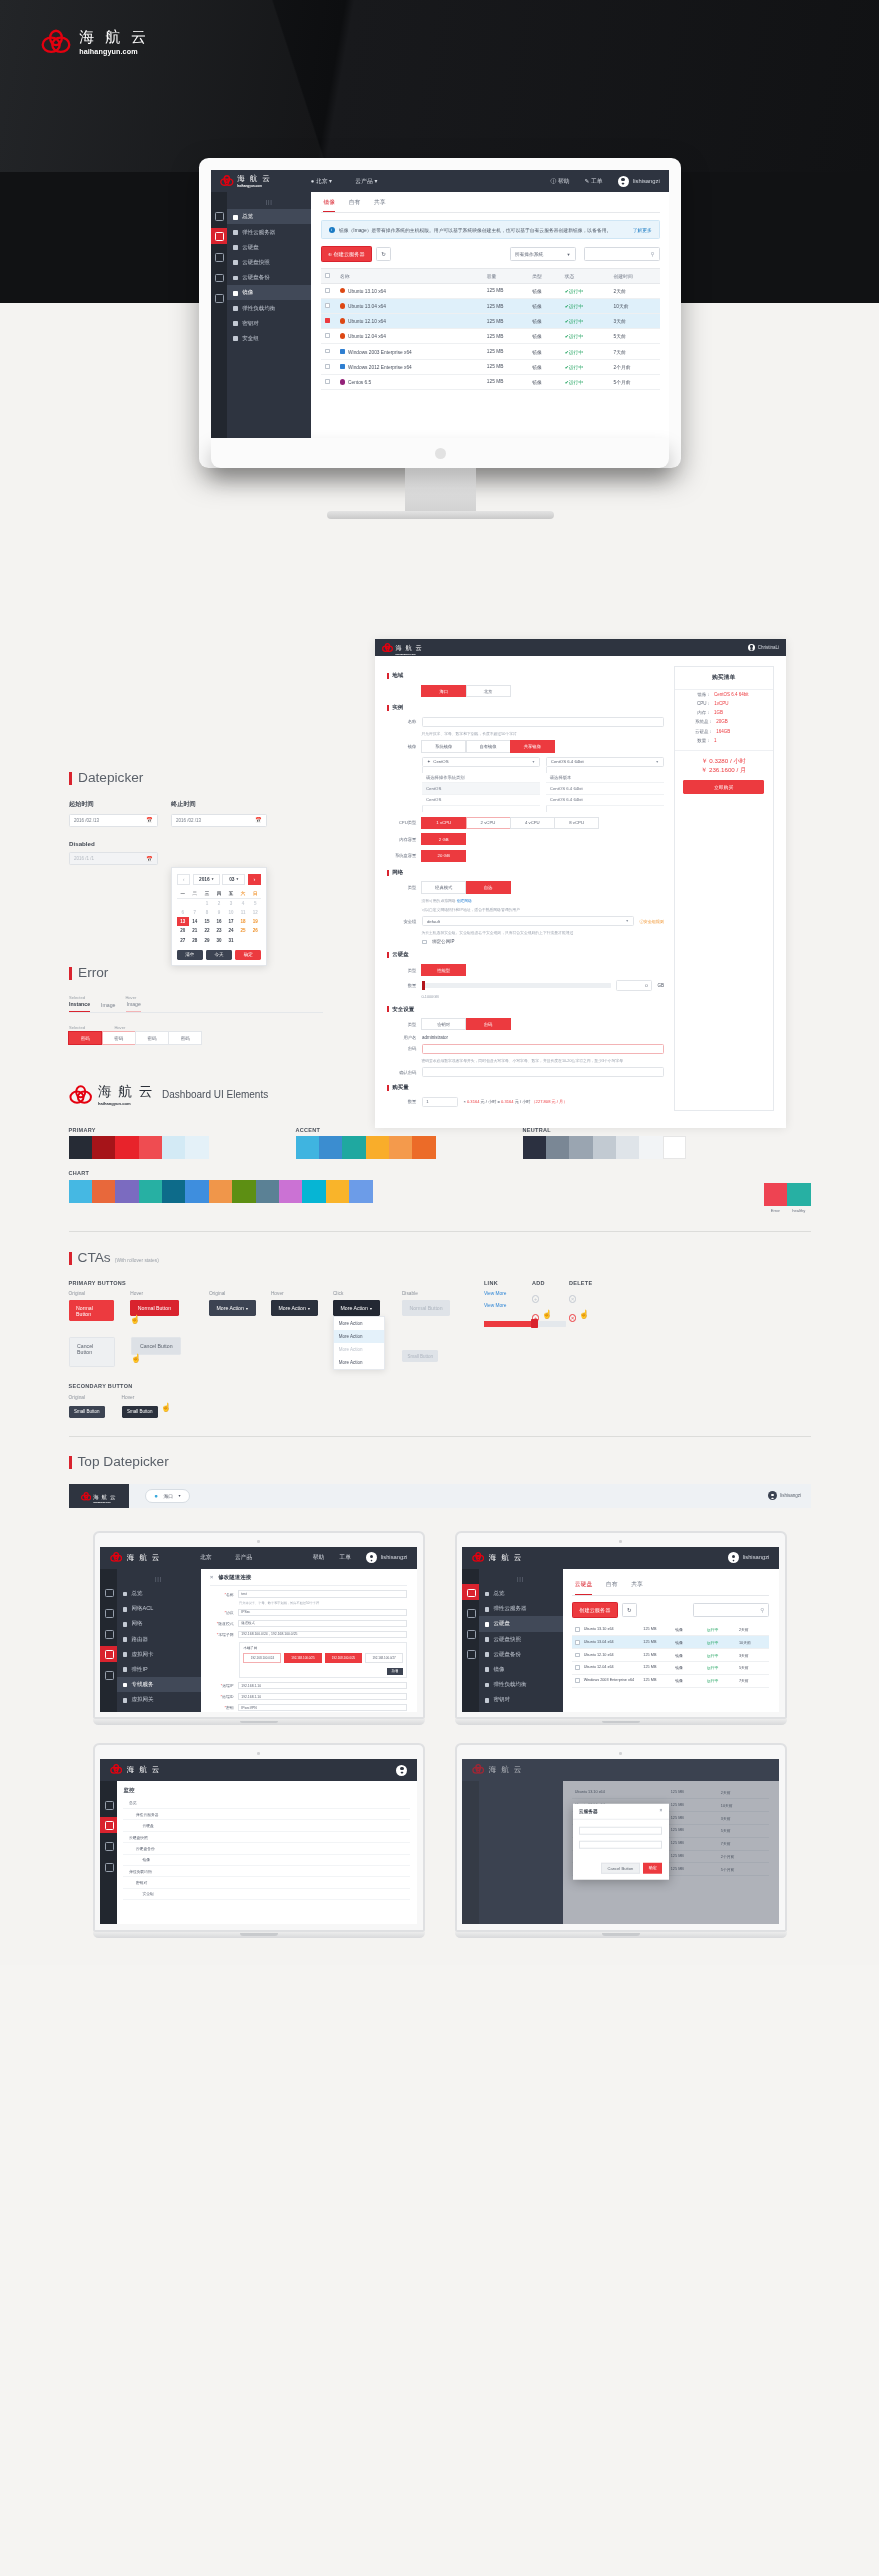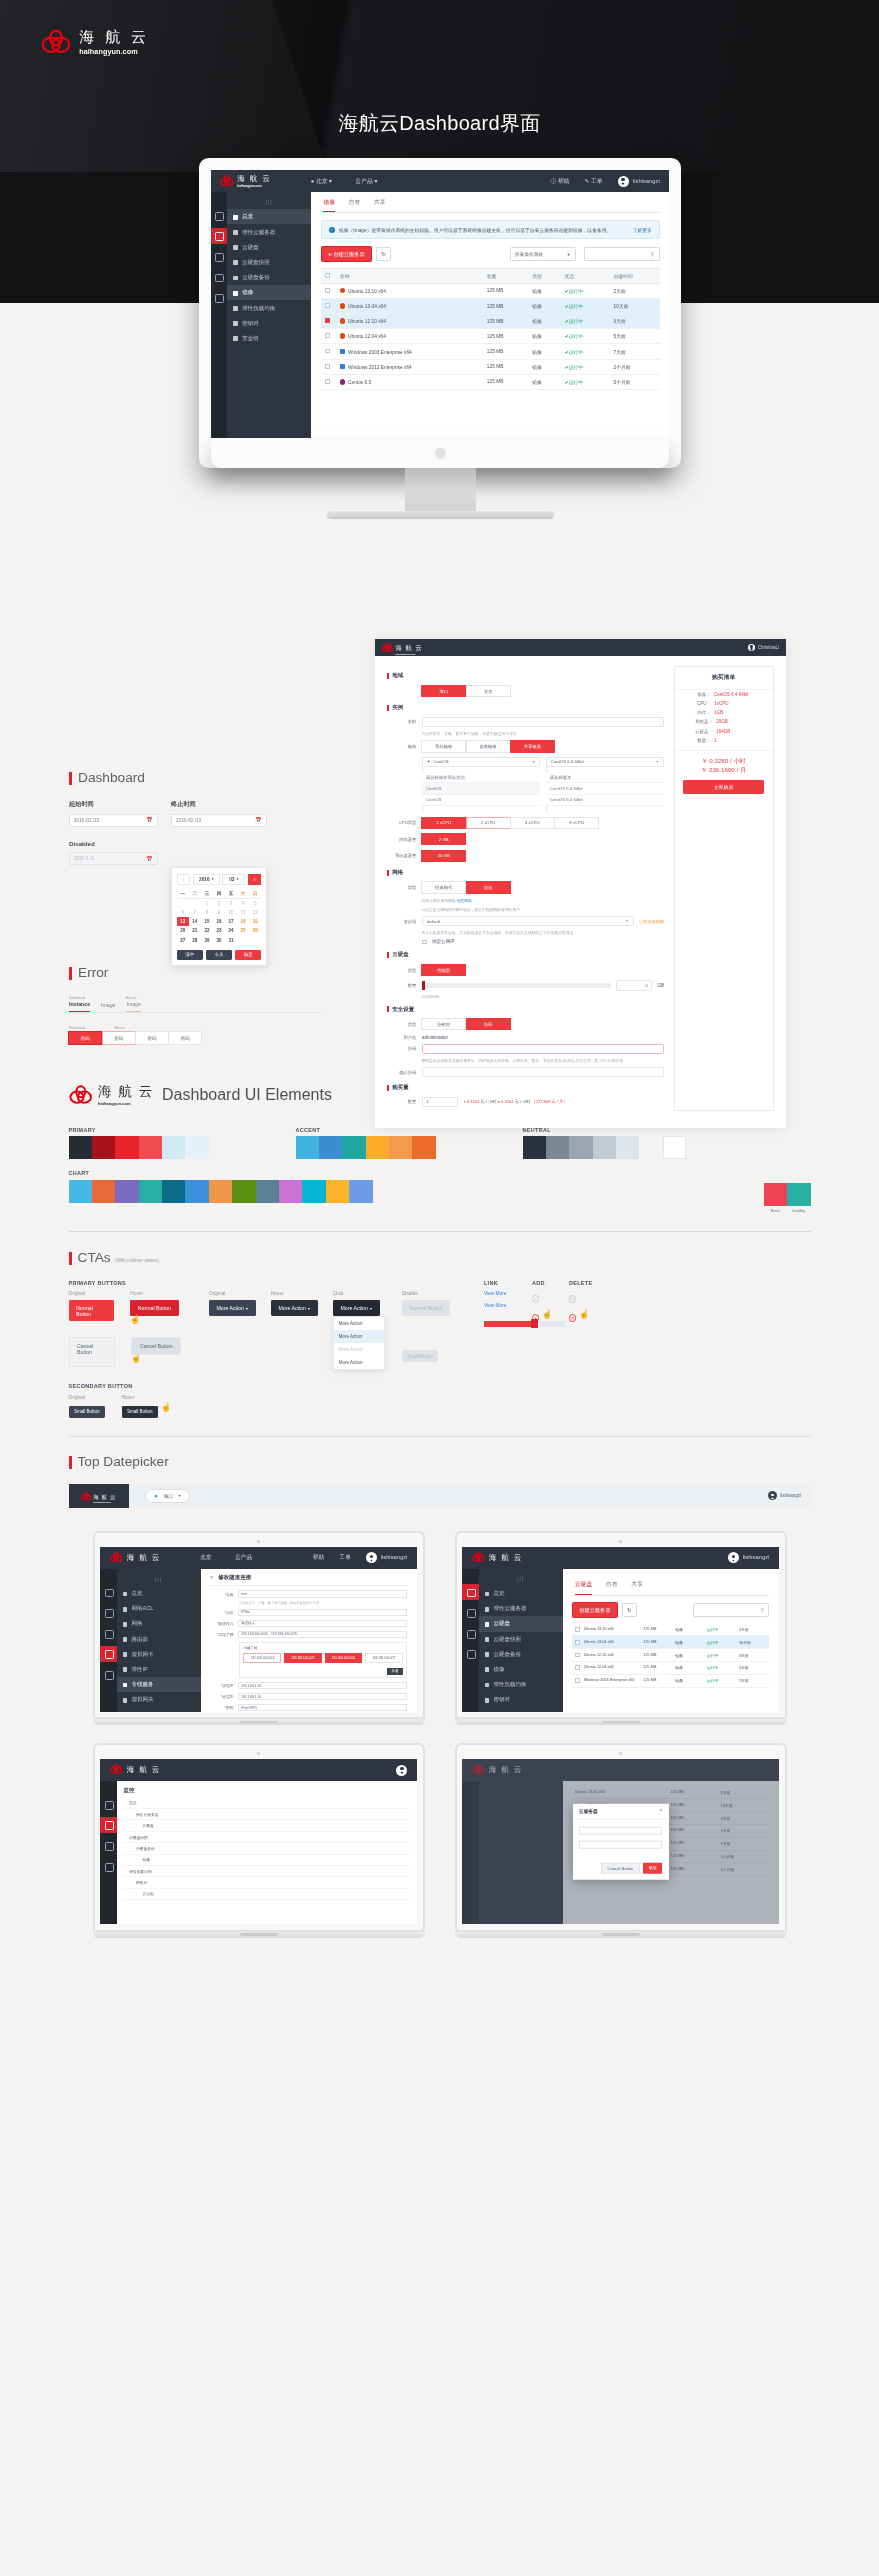--- a/index.html
+++ b/index.html
@@ -207,21 +207,21 @@
   .cursor{ width:7.6px;height:9.6px; display:inline-block; position:relative;}
   .cursor:before{ content:"\261D"; font-size:8.2px; color:#333; position:absolute; left:0; top:-2.1px;}
 
   
   .sect3{ background:#f4f3f1; padding:18px 0 6.9px;}
   .wrap{ width:742px; margin:0 auto; position:relative;}
   .brand-h{ display:flex; align-items:center; gap:6.2px; margin-bottom:20.6px;}
   .brand-h .logo-mark{ width:23.4px;height:20px;}
   .brand-h .cn{ font-size:13.7px; color:#2b3039; letter-spacing:1.4px;}
   .brand-h .en{ font-size:4.1px; color:#2b3039; font-weight:700; letter-spacing:0;}
-  .brand-h .ttl{ font-size:16px; color:#4a505a; font-weight:300; margin-left:2.1px;}
+  .brand-h .ttl{ font-size:10px; color:#4a505a; font-weight:300; margin-left:2.1px;}
   .swlbl{ font-size:5.5px; font-weight:700; color:#4a505a; letter-spacing:0.3px; margin-bottom:3.4px;}
   .swrow{ display:flex; height:23.4px;}
   .swrow i{ display:block; width:23.4px; height:23.4px;}
   .hr{ height:0.7px; background:#dcdcda; margin:18px 0;}
   .ctas{ display:flex; gap:0;}
   .colh{ font-size:5.5px; font-weight:700; color:#4a505a; letter-spacing:0.3px; margin-bottom:5.5px;}
   .stl{ font-size:4.8px; color:#8d939c; margin-bottom:3.4px;}
   .b-norm{ background:#ec3a3f; color:#fff; font-size:5.2px; padding:4.8px 7.6px; border-radius:1.4px; display:inline-block;}
   .b-norm.hover{ background:#d9232e;}
   .b-norm.dis{ background:#dfe3e8; color:#aeb5bf;}
@@ -289,21 +289,20 @@
             <ellipse cx="29" cy="23" rx="12.5" ry="10.5"></ellipse>
             <ellipse cx="22" cy="13" rx="8.6" ry="10.5"></ellipse>
           </g>
         </svg>
       </span>
       <span>
         <span class="logo-txt-cn">海 航 云</span>
         <span class="logo-txt-en" style="display:block">haihangyun.com</span>
       </span>
     </div>
-    <div class="hero-title">海航云Dashboard界面</div>
   </div>
 
   <div class="imac-band">
     <div class="imac">
       <div class="imac-screen-shell">
         <div class="imac-screen">
           <div class="dash">
 
             <div class="dash-top">
               <div class="brand">
@@ -692,21 +691,21 @@
               </div>
             </div>
           <div class="price">￥ 0.3280 / 小时</div>
           <div class="price2">￥ 236.1600 / 月</div>
           <a class="buy">立即购买</a>
         </div>
       </div>
     </div>
 
     <div class="lcol">
-      <div class="sec-title">Dashboard</div>
+      <div class="sec-title">Datepicker</div>
 
       <div style="position:relative; height:158px">
         <div style="position:absolute;left:0;top:0;width:96px">
           <div class="fl">起始时间</div>
           <div class="dinput">
             <span>2016 /02 /13</span>
             <span class="cal">📅</span>
           </div>
           <div class="fl" style="margin-top:13.7px">Disabled</div>
           <div class="dinput dis">

